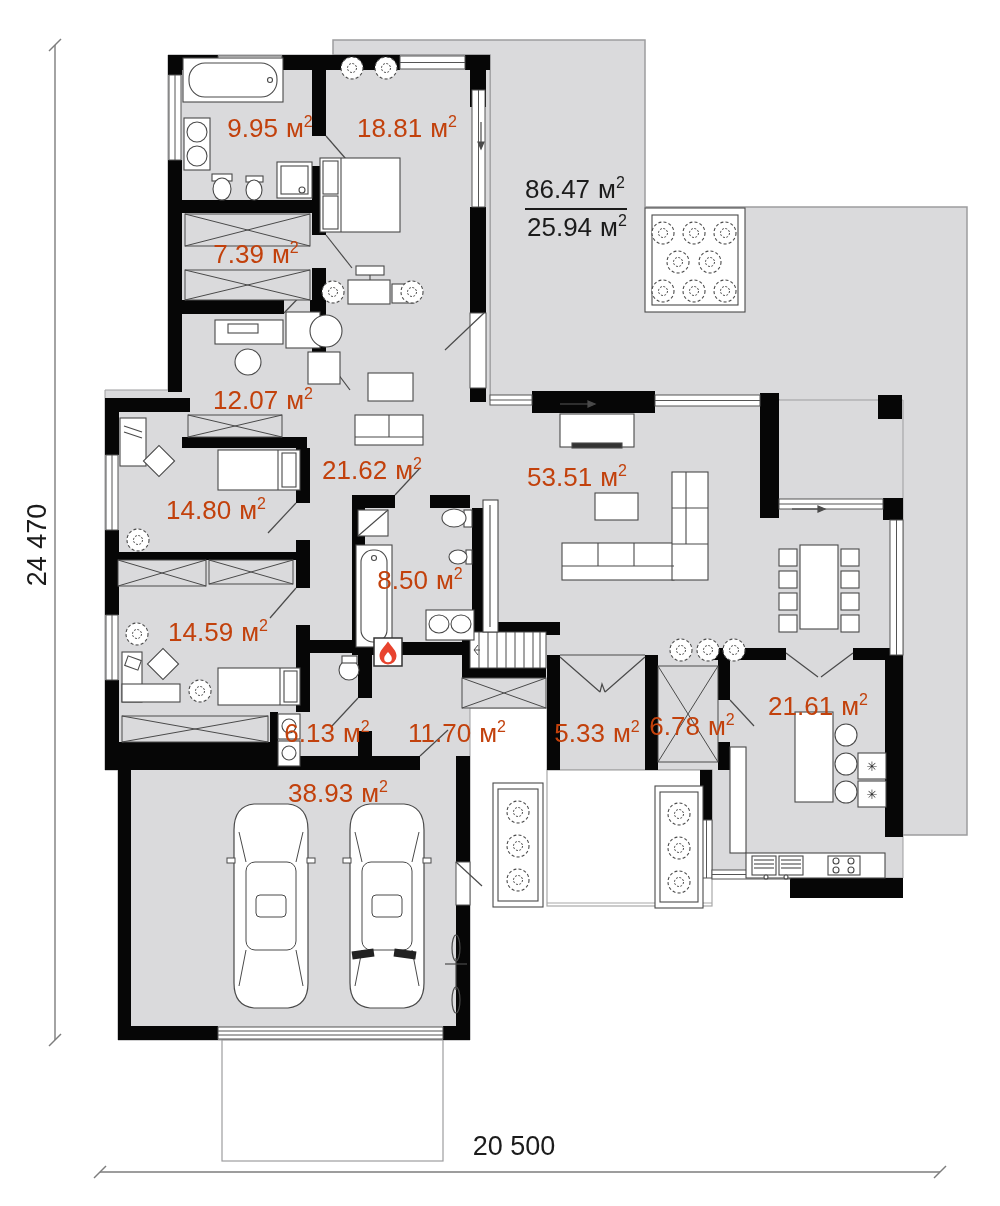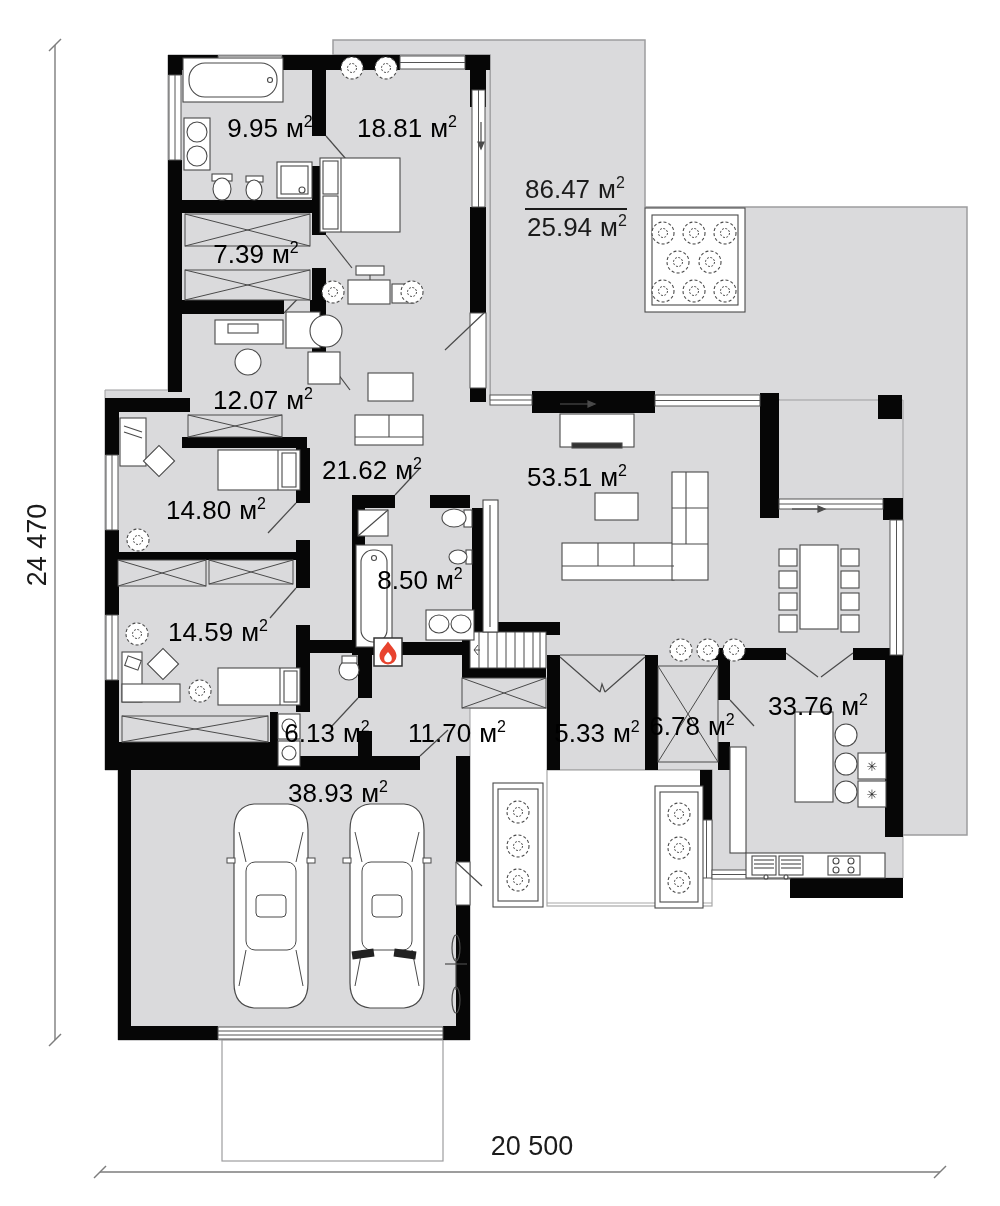--- a/index.html
+++ b/index.html
@@ -1,30 +1,30 @@
 <!DOCTYPE html>
 <html><head>
 <meta charset="utf-8">
 <style>
   html,body{margin:0;padding:0;background:#fff;}
   .canvas{position:relative;width:1000px;height:1206px;background:#fff;
           font-family:"Liberation Sans",sans-serif;overflow:hidden;}
   .canvas svg{position:absolute;left:0;top:0;}
   .rlabel{position:absolute;transform:translate(-50%,-50%);white-space:nowrap;
-          font-size:26px;color:#000000;letter-spacing:0px;}
+          font-size:26px;color:#c2410c;letter-spacing:0px;}
   .rlabel .unit{margin-left:8px;}
   .rlabel sup{font-size:16px;line-height:0;}
   .terlabel{position:absolute;left:525px;top:174px;font-size:26px;color:#1b1b1b;text-align:right;}
   .terlabel .line1{border-bottom:2px solid #1b1b1b;padding:0 2px 3px 0;}
   .terlabel .line2{padding-top:2px;}
   .terlabel sup{font-size:16px;line-height:0;}
   .terlabel .unit{margin-left:8px;}
   .dim{position:absolute;font-size:27px;color:#1b1b1b;white-space:nowrap;}
   .dim-v{left:37px;top:545px;transform:translate(-50%,-50%) rotate(-90deg);}
-  .dim-h{left:532px;top:1146px;transform:translate(-50%,-50%);text-align:center;}
+  .dim-h{left:514px;top:1146px;transform:translate(-50%,-50%);text-align:center;}
 </style>
 </head>
 <body>
 
 <div class="canvas">
 <svg width="1000" height="1206" viewBox="0 0 1000 1206">
 
   <g>
     <path d="M333,40 H645 V207 H967 V835 H900 V520 H885 V505 H779 V400 H490 V55 H333 Z" fill="#dadadc" stroke="#9d9d9f" stroke-width="1.5"></path>
     <path d="M168,55 H490 V400 H903 V878 H712 V770 H547 V708 H470 V1040 H118 V770 H105 V390 H168 Z" fill="#dadadc" stroke="#9d9d9f" stroke-width="1"></path>
@@ -561,21 +561,21 @@
   <div class="rlabel" style="left:263px;top:400px"><span>12.07</span><span class="unit">м</span><sup>2</sup></div>
   <div class="rlabel" style="left:372px;top:470px"><span>21.62</span><span class="unit">м</span><sup>2</sup></div>
   <div class="rlabel" style="left:216px;top:510px"><span>14.80</span><span class="unit">м</span><sup>2</sup></div>
   <div class="rlabel" style="left:577px;top:477px"><span>53.51</span><span class="unit">м</span><sup>2</sup></div>
   <div class="rlabel" style="left:420px;top:580px"><span>8.50</span><span class="unit">м</span><sup>2</sup></div>
   <div class="rlabel" style="left:218px;top:632px"><span>14.59</span><span class="unit">м</span><sup>2</sup></div>
   <div class="rlabel" style="left:327px;top:733px"><span>6.13</span><span class="unit">м</span><sup>2</sup></div>
   <div class="rlabel" style="left:457px;top:733px"><span>11.70</span><span class="unit">м</span><sup>2</sup></div>
   <div class="rlabel" style="left:597px;top:733px"><span>5.33</span><span class="unit">м</span><sup>2</sup></div>
   <div class="rlabel" style="left:692px;top:726px"><span>6.78</span><span class="unit">м</span><sup>2</sup></div>
-  <div class="rlabel" style="left:818px;top:706px"><span>33.76</span><span class="unit">м</span><sup>2</sup></div>
+  <div class="rlabel" style="left:818px;top:706px"><span>21.61</span><span class="unit">м</span><sup>2</sup></div>
   <div class="rlabel" style="left:338px;top:793px"><span>38.93</span><span class="unit">м</span><sup>2</sup></div>
 
   <div class="terlabel">
     <div class="line1"><span>86.47</span><span class="unit">м</span><sup>2</sup></div>
     <div class="line2"><span>25.94</span><span class="unit">м</span><sup>2</sup></div>
   </div>
 
   <div class="dim dim-v">24 470</div>
   <div class="dim dim-h">20 500</div>
 </div>

